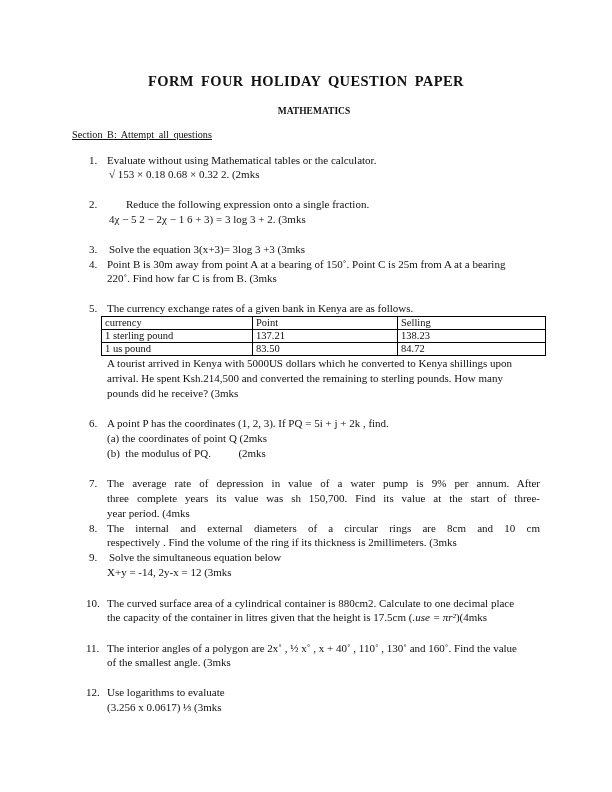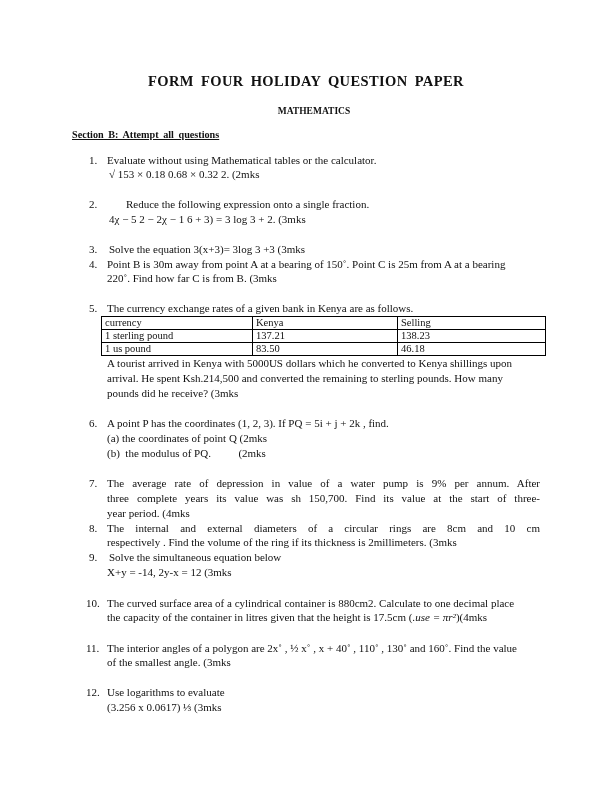--- a/index.html
+++ b/index.html
@@ -14,21 +14,21 @@
       font-size: 14.5px; font-weight: bold; letter-spacing: 0.4px; word-spacing: 3px;
       font-family: "Liberation Serif", serif;
     }
     .subtitle {
       left: 0; width: 612px; text-align: center; top: 106px;
       font-size: 9.5px; font-weight: bold;
       font-family: "Liberation Serif", serif;
       margin-left: 8px;
     }
     .section {
-      left: 72px; top: 129px; font-weight: bold; text-decoration: underline;
+      left: 72px; top: 129px; font-weight: normal; text-decoration: underline;
       font-size: 10.2px; word-spacing: 2px;
       font-family: "Liberation Serif", serif;
     }
     .line { font-family: "Liberation Serif", serif; font-size: 11px; line-height: 14px; }
     .num { left: 89px; }
     .txt { left: 107px; }
     .justify { width: 433px; text-align: justify; text-align-last: justify; white-space: normal; }
     table.rates {
       position: absolute; left: 101px; top: 316px; width: 445px;
       border-collapse: collapse; font-family: "Liberation Serif", serif; font-size: 10.5px;
@@ -62,32 +62,32 @@
 <div class="abs line txt" style="top:257px">Point B is 30m away from point A at a bearing of 150˚. Point C is 25m from A at a bearing</div>
 <div class="abs line txt" style="top:271px">220˚.  Find  how  far C  is  from B.  (3mks</div>
 
 <div class="abs line num" style="top:301px">5.</div>
 <div class="abs line txt" style="top:301px">The currency exchange rates of a given bank in Kenya are as follows.</div>
 
 <table class="rates">
   <tbody>
       <tr>
     <td class="c1">currency</td>
-    <td class="c2">Kenya</td>
+    <td class="c2">Point</td>
     <td>Selling</td>
   </tr>
   <tr>
     <td class="c1">1  sterling  pound</td>
     <td class="c2">137.21</td>
     <td>138.23</td>
   </tr>
   <tr>
     <td class="c1">1  us  pound</td>
     <td class="c2">83.50</td>
-    <td>46.18</td>
+    <td>84.72</td>
   </tr>
 </tbody>
   </table>
 
 <div class="abs line txt" style="top:356px">A tourist arrived in Kenya with 5000US dollars which he converted to Kenya shillings upon</div>
 <div class="abs line txt" style="top:371px">arrival. He spent Ksh.214,500 and converted the remaining to sterling pounds. How many</div>
 <div class="abs line txt" style="top:386px">pounds did he receive?  (3mks</div>
 
 <div class="abs line num" style="top:416px">6.</div>
 <div class="abs line txt" style="top:416px">A point P has the coordinates (1, 2, 3). If PQ = 5i + j + 2k , find.</div>

